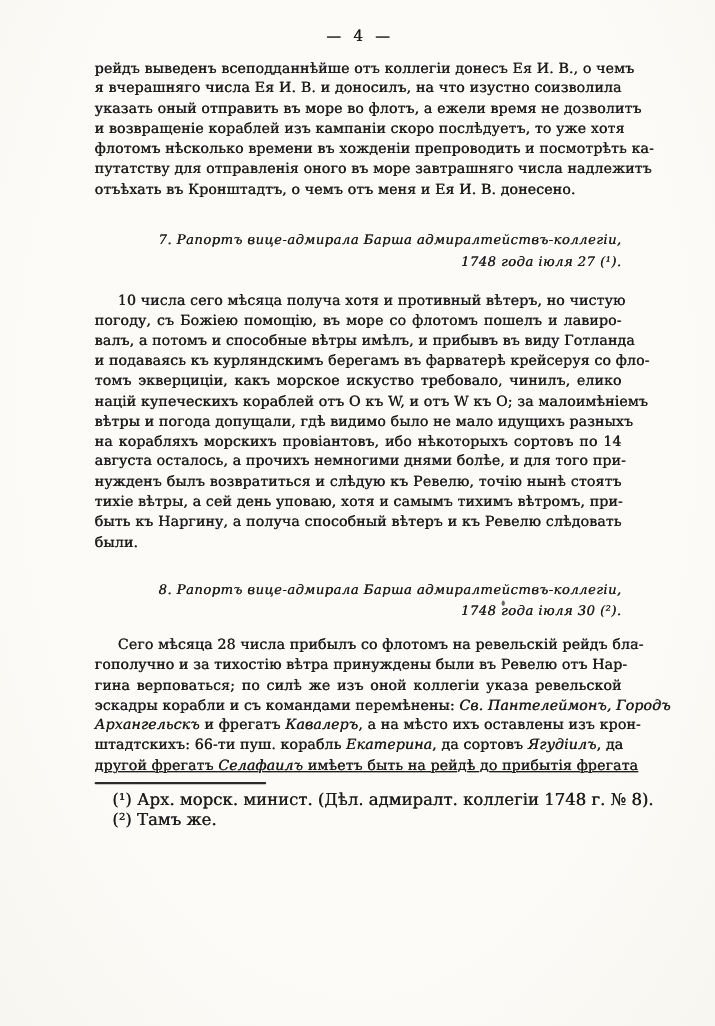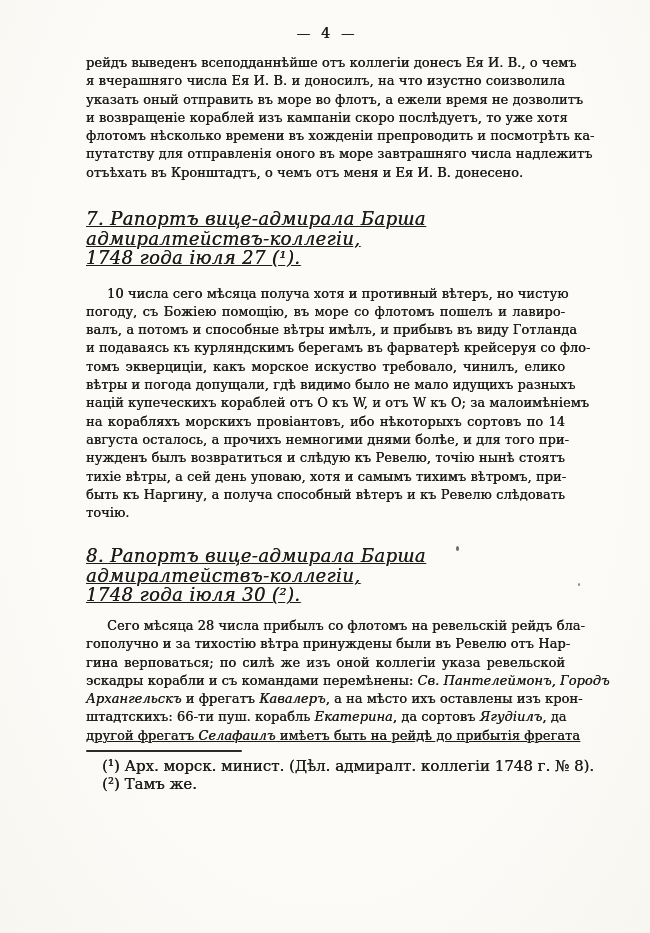--- a/index.html
+++ b/index.html
@@ -36,27 +36,26 @@
     text-align: justify;
     text-align-last: justify;
     white-space: nowrap;
     height: 18.3px;
   }
   .text-line.last { text-align-last: left; }
   .para.cont .text-line.last { text-align-last: justify; text-decoration: underline; }
   .para.indent .text-line:first-child { text-indent: 21px; }
   .it { font-style: italic; }
   .heading {
-    text-align: left;
+    text-align: right;
     font-style: italic;
-    font-size: 18px;
+    font-size: 12px;
     line-height: 19.5px;
     letter-spacing: 0.4px;
     text-shadow: 0.3px 0 0 currentColor;
-    text-decoration: underline;
   }
   .heading.h7 { margin-top: 27px; }
   .heading.h8 { margin-top: 24px; }
   .para.p2 { margin-top: 17px; }
   .para.p3 { margin-top: 12px; }
   .footrule {
     margin-top: 5px;
     width: 156px;
     height: 2px;
     background: #2b2b2b;
@@ -96,28 +95,28 @@
     <div>7. Рапортъ вице-адмирала Барша адмиралтействъ-коллегіи,</div>
     <div>1748 года іюля 27 (¹).</div>
   </div>
 
   <div class="para indent p2">
       <div class="text-line">10 числа сего мѣсяца получа хотя и противный вѣтеръ, но чистую</div>
       <div class="text-line">погоду, съ Божіею помощію, въ море со флотомъ пошелъ и лавиро-</div>
       <div class="text-line">валъ, а потомъ и способные вѣтры имѣлъ, и прибывъ въ виду Готланда</div>
       <div class="text-line">и подаваясь къ курляндскимъ берегамъ въ фарватерѣ крейсеруя со фло-</div>
       <div class="text-line">томъ экверциціи, какъ морское искуство требовало, чинилъ, елико</div>
+      <div class="text-line">націй купеческихъ кораблей отъ O къ W, и отъ W къ O; за малоимѣніемъ</div>
       <div class="text-line">вѣтры и погода допущали, гдѣ видимо было не мало идущихъ разныхъ</div>
-      <div class="text-line">націй купеческихъ кораблей отъ O къ W, и отъ W къ O; за малоимѣніемъ</div>
       <div class="text-line">на корабляхъ морскихъ провіантовъ, ибо нѣкоторыхъ сортовъ по 14</div>
       <div class="text-line">августа осталось, а прочихъ немногими днями болѣе, и для того при-</div>
       <div class="text-line">нужденъ былъ возвратиться и слѣдую къ Ревелю, точію нынѣ стоятъ</div>
       <div class="text-line">тихіе вѣтры, а сей день уповаю, хотя и самымъ тихимъ вѣтромъ, при-</div>
       <div class="text-line">быть къ Наргину, а получа способный вѣтеръ и къ Ревелю слѣдовать</div>
-      <div class="text-line last">точію.</div>
+      <div class="text-line last">были.</div>
     </div>
 
   <div class="heading h8">
     <div>8. Рапортъ вице-адмирала Барша адмиралтействъ-коллегіи,</div>
     <div>1748 года іюля 30 (²).</div>
   </div>
 
   <div class="para indent cont p3">
       <div class="text-line">Сего мѣсяца 28 числа прибылъ со флотомъ на ревельскій рейдъ бла-</div>
       <div class="text-line">гополучно и за тихостію вѣтра принуждены были въ Ревелю отъ Нар-</div>

